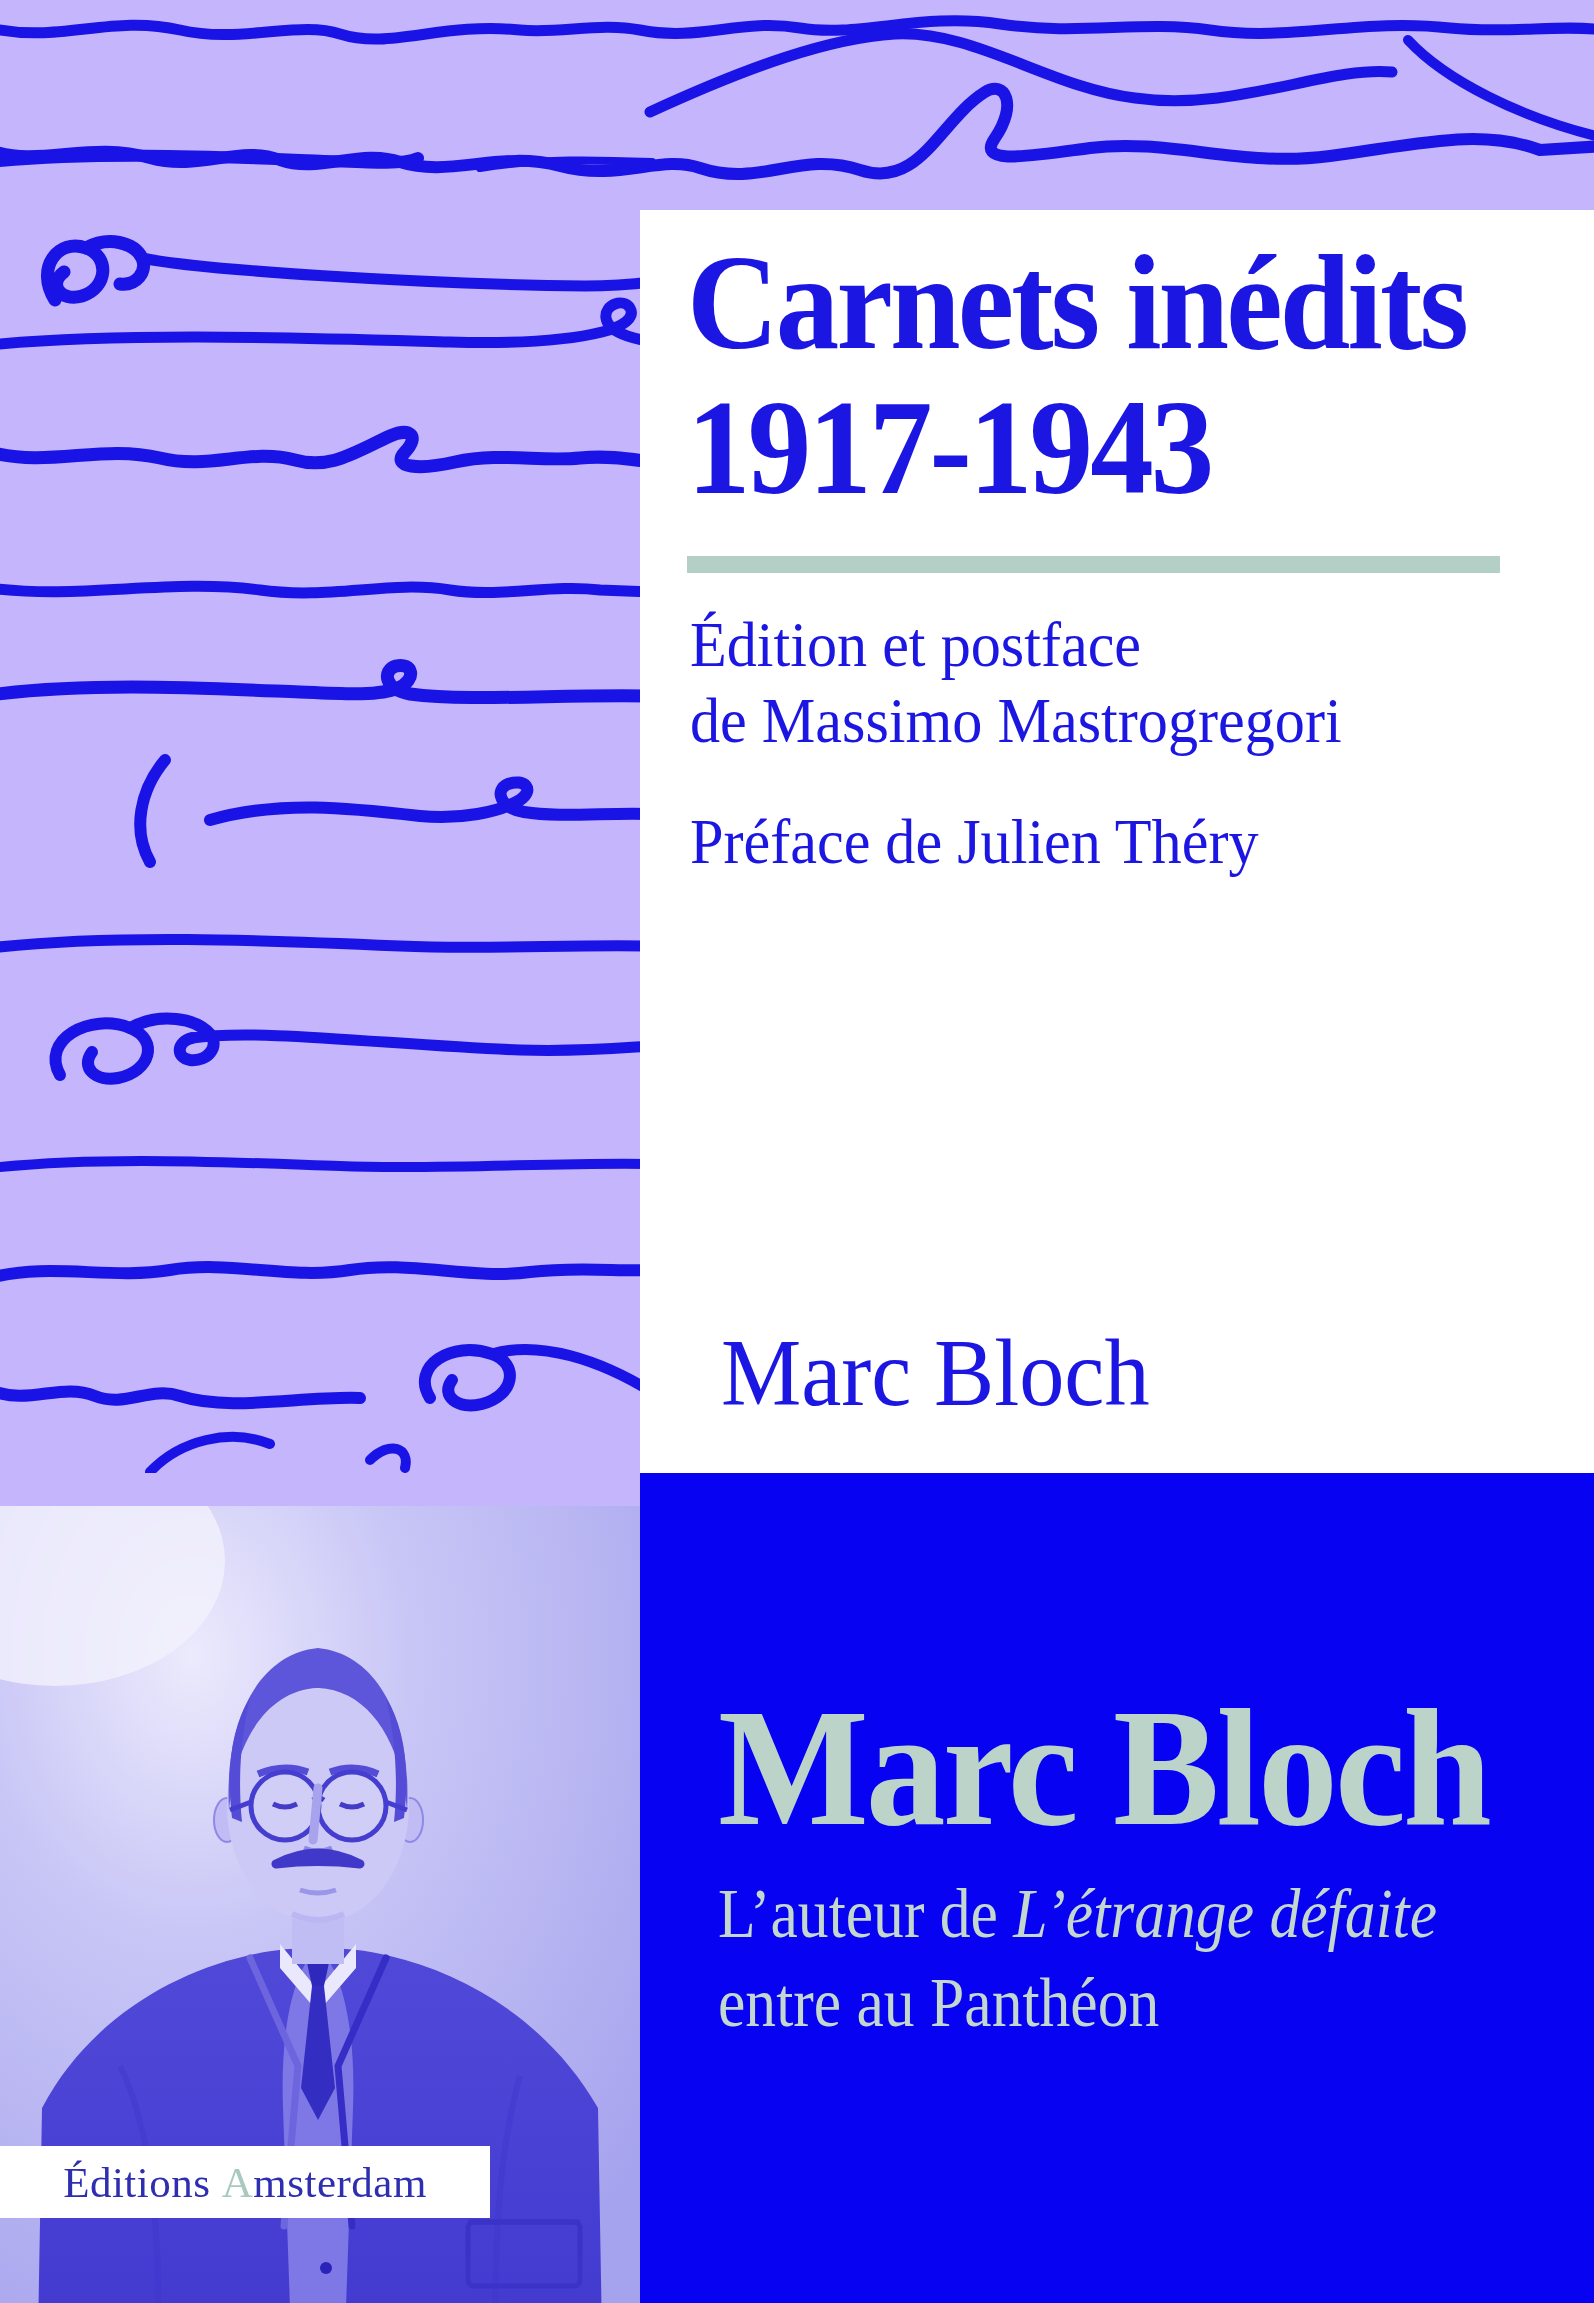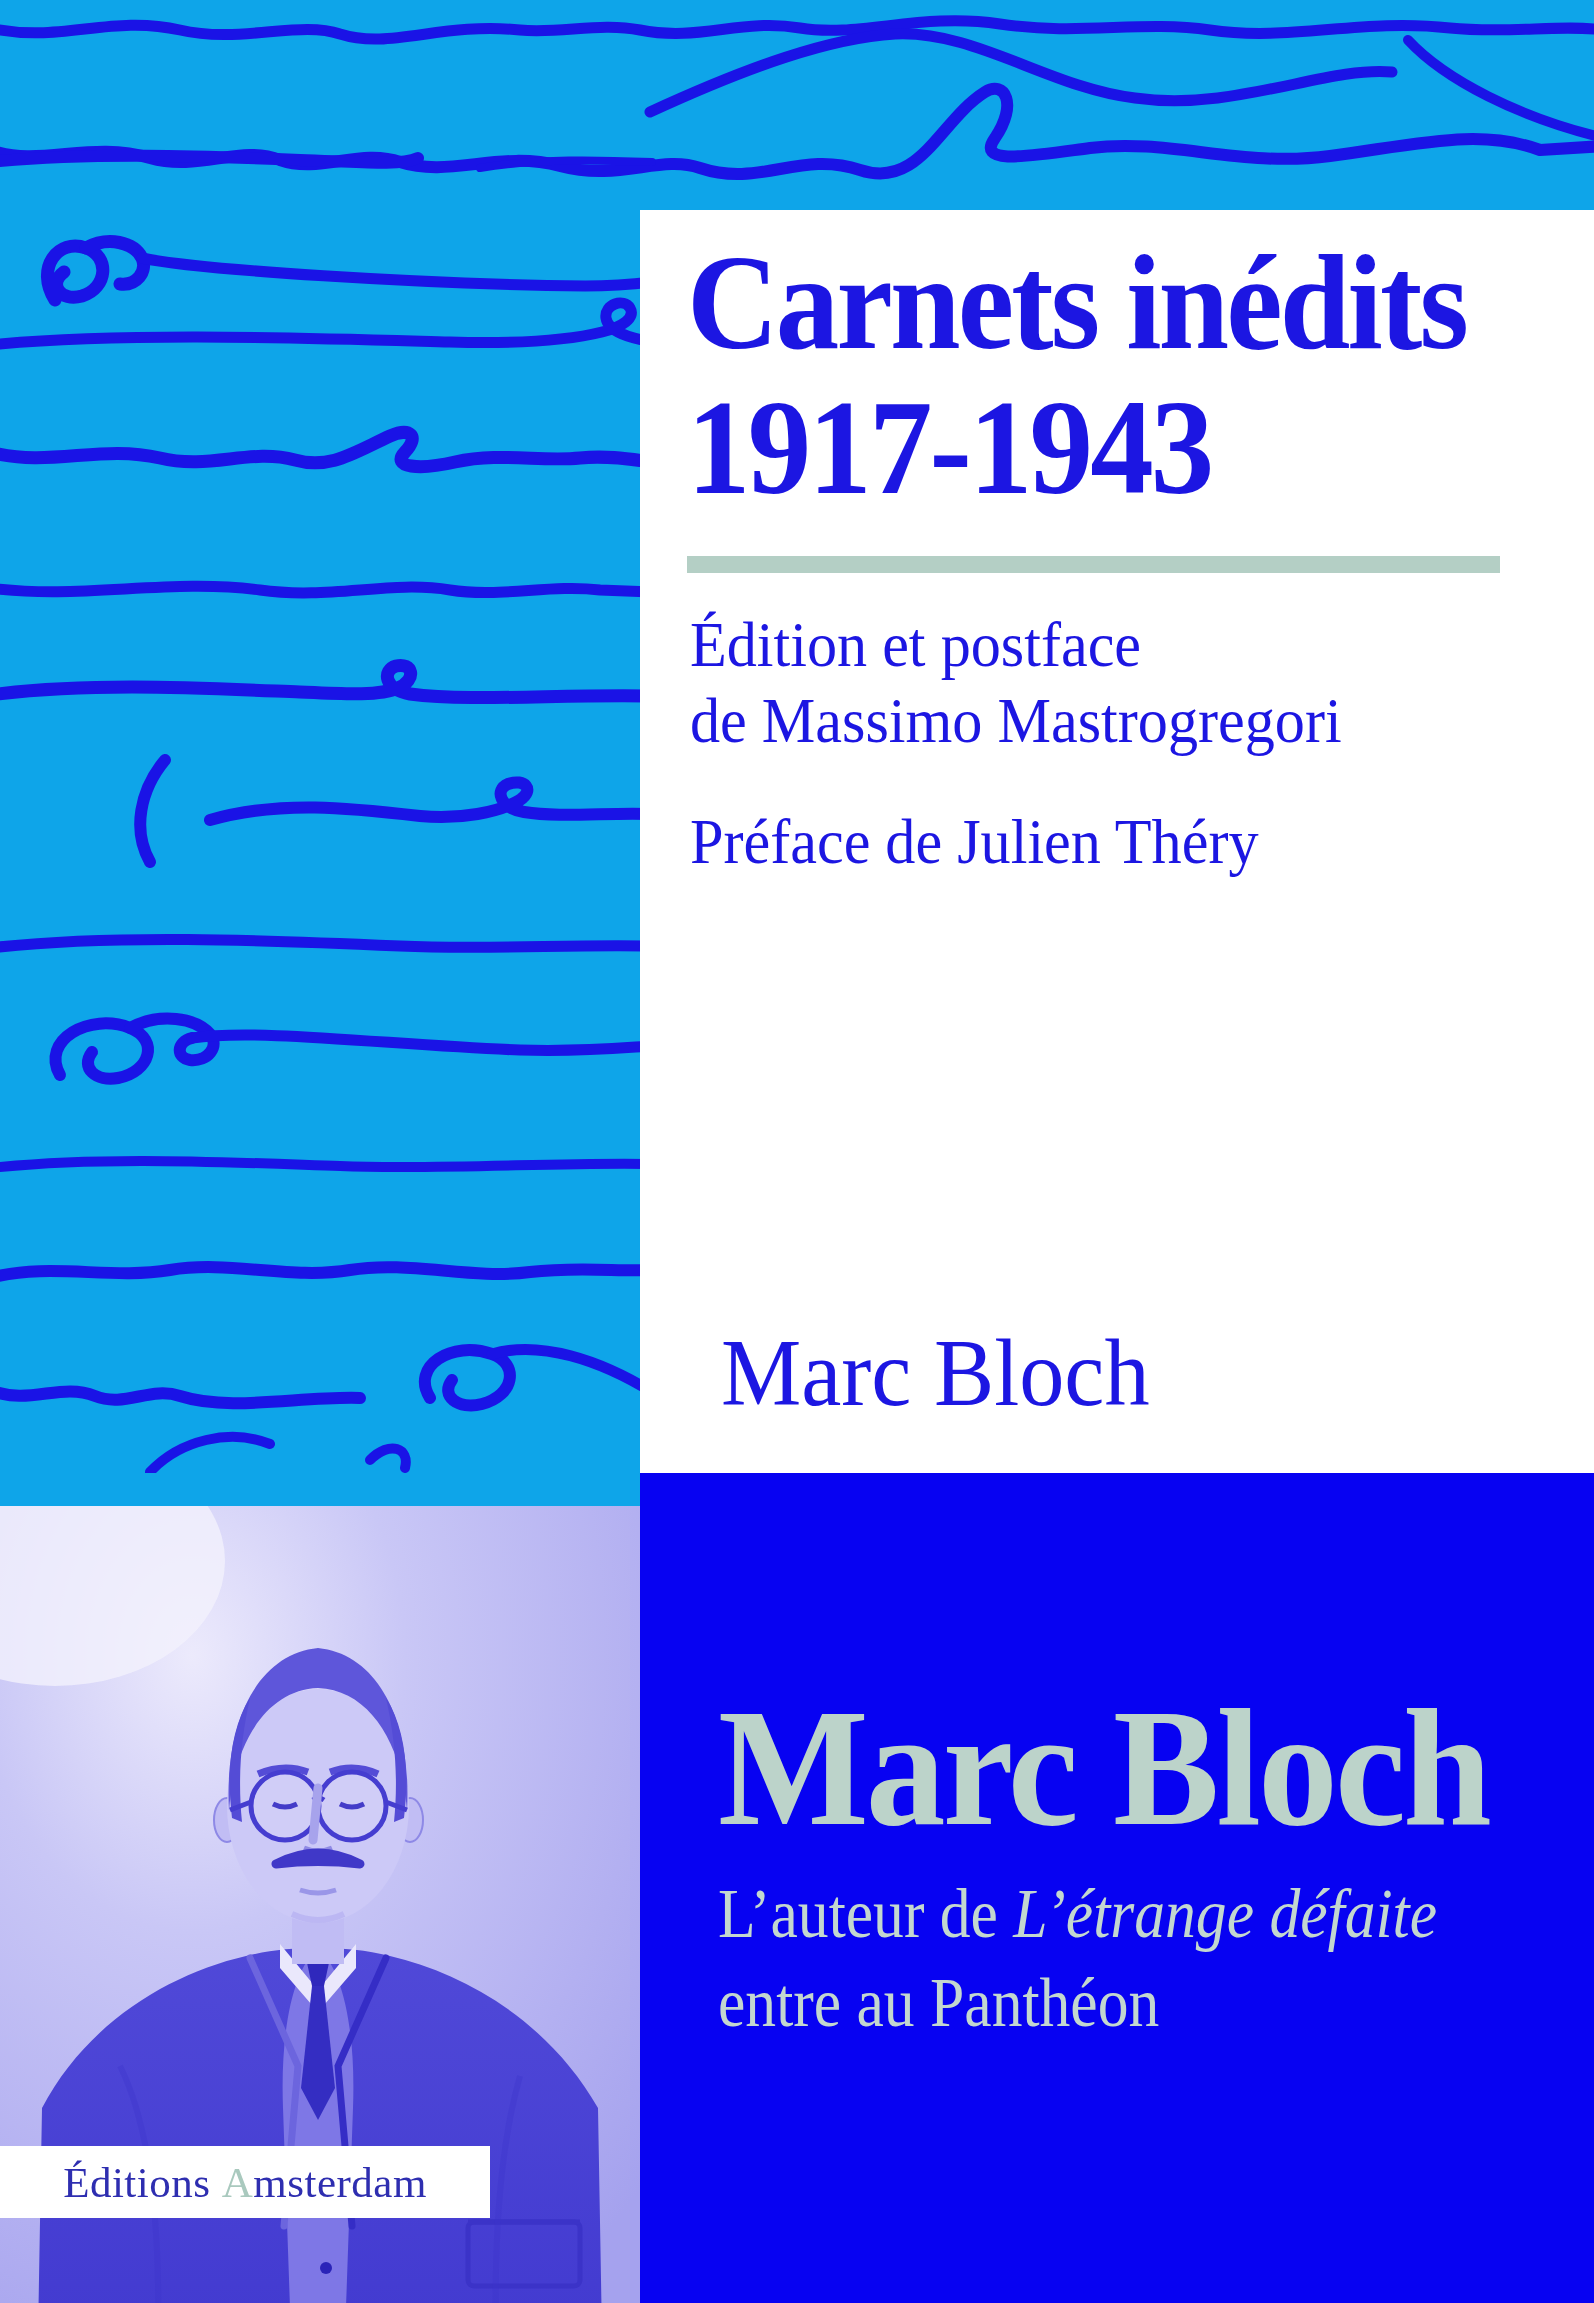--- a/index.html
+++ b/index.html
@@ -1,18 +1,18 @@
 <!DOCTYPE html>
 <html><head>
 <meta charset="utf-8">
 <style>
   html,body { margin:0; padding:0; background:#777; }
   .cover {
     position:relative; width:1594px; height:2303px; overflow:hidden;
-    background:#0ea5e9;
+    background:#c4b5fd;
     font-family:"Liberation Serif","DejaVu Serif",serif;
   }
   .scribbles { position:absolute; left:0; top:0; display:block; }
 
   
   .panel-white { position:absolute; left:640px; top:210px; width:954px; height:1263px; background:#ffffff; }
   .book-title {
     position:absolute; left:47px; top:20px; margin:0;
     color:#1c16e2; font-weight:bold; font-size:135px; line-height:145px;
     letter-spacing:-3px; transform:scaleX(0.94); transform-origin:left top; white-space:nowrap;

